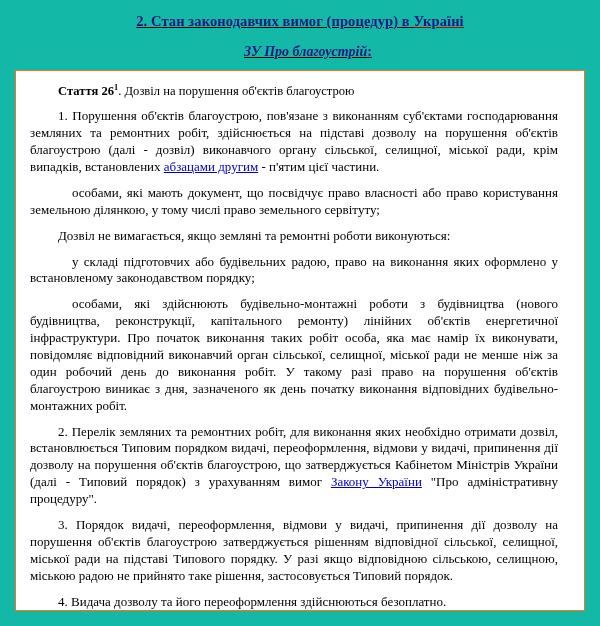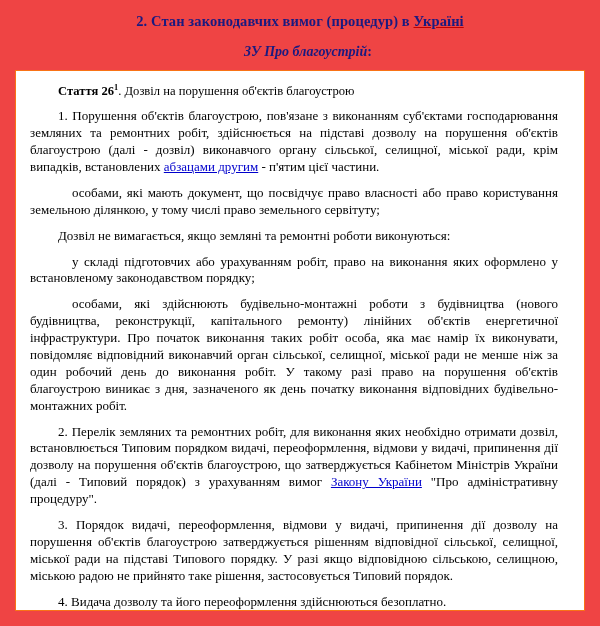--- a/index.html
+++ b/index.html
@@ -4,25 +4,26 @@
 <style>
   html, body {
     margin: 0;
     padding: 0;
     background: #ffffff;
   }
   .page {
     width: 600px;
     height: 626px;
     position: relative;
-    background: #ef4444;
+    background: #14b8a6;
     font-family: "Liberation Serif", serif;
     color: #000000;
     overflow: hidden;
     box-sizing: border-box;
+    text-decoration: underline;
   }
   .slide-title {
     text-align: center;
     font-family: "Liberation Serif", serif;
     font-weight: bold;
     font-size: 14.5px;
     color: #1a1a80;
     margin: 13px 0 0 0;
     letter-spacing: 0.1px;
   }
@@ -107,21 +108,21 @@
     </div>
 
     <p class="body">
       <span>1. Порушення об'єктів благоустрою, пов'язане з виконанням суб'єктами господарювання земляних та ремонтних робіт, здійснюється на підставі дозволу на порушення об'єктів благоустрою (далі - дозвіл) виконавчого органу сільської, селищної, міської ради, крім випадків, встановлених </span><a class="ulink" href="#">абзацами другим</a><span> - п'ятим цієї частини.</span>
     </p>
 
     <p class="body indent-big">особами, які мають документ, що посвідчує право власності або право користування земельною ділянкою, у тому числі право земельного сервітуту;</p>
 
     <p class="body">Дозвіл не вимагається, якщо земляні та ремонтні роботи виконуються:</p>
 
-    <p class="body indent-big">у складі підготовчих або урахуванням робіт, право на виконання яких оформлено у встановленому законодавством порядку;</p>
+    <p class="body indent-big">у складі підготовчих або будівельних радою, право на виконання яких оформлено у встановленому законодавством порядку;</p>
 
     <p class="body indent-big">особами, які здійснюють будівельно-монтажні роботи з будівництва (нового будівництва, реконструкції, капітального ремонту) лінійних об'єктів енергетичної інфраструктури. Про початок виконання таких робіт особа, яка має намір їх виконувати, повідомляє відповідний виконавчий орган сільської, селищної, міської ради не менше ніж за один робочий день до виконання робіт. У такому разі право на порушення об'єктів благоустрою виникає з дня, зазначеного як день початку виконання відповідних будівельно-монтажних робіт.</p>
 
 
     <p class="body">
       <span>2. Перелік земляних та ремонтних робіт, для виконання яких необхідно отримати дозвіл, встановлюється Типовим порядком видачі, переоформлення, відмови у видачі, припинення дії дозволу на порушення об'єктів благоустрою, що затверджується Кабінетом Міністрів України (далі - Типовий порядок) з урахуванням вимог </span><a class="ulink" href="#">Закону України</a><span> "Про адміністративну процедуру".</span>
     </p>
 
     <p class="body">3. Порядок видачі, переоформлення, відмови у видачі, припинення дії дозволу на порушення об'єктів благоустрою затверджується рішенням відповідної сільської, селищної, міської ради на підставі Типового порядку. У разі якщо відповідною сільською, селищною, міською радою не прийнято таке рішення, застосовується Типовий порядок.</p>
 

